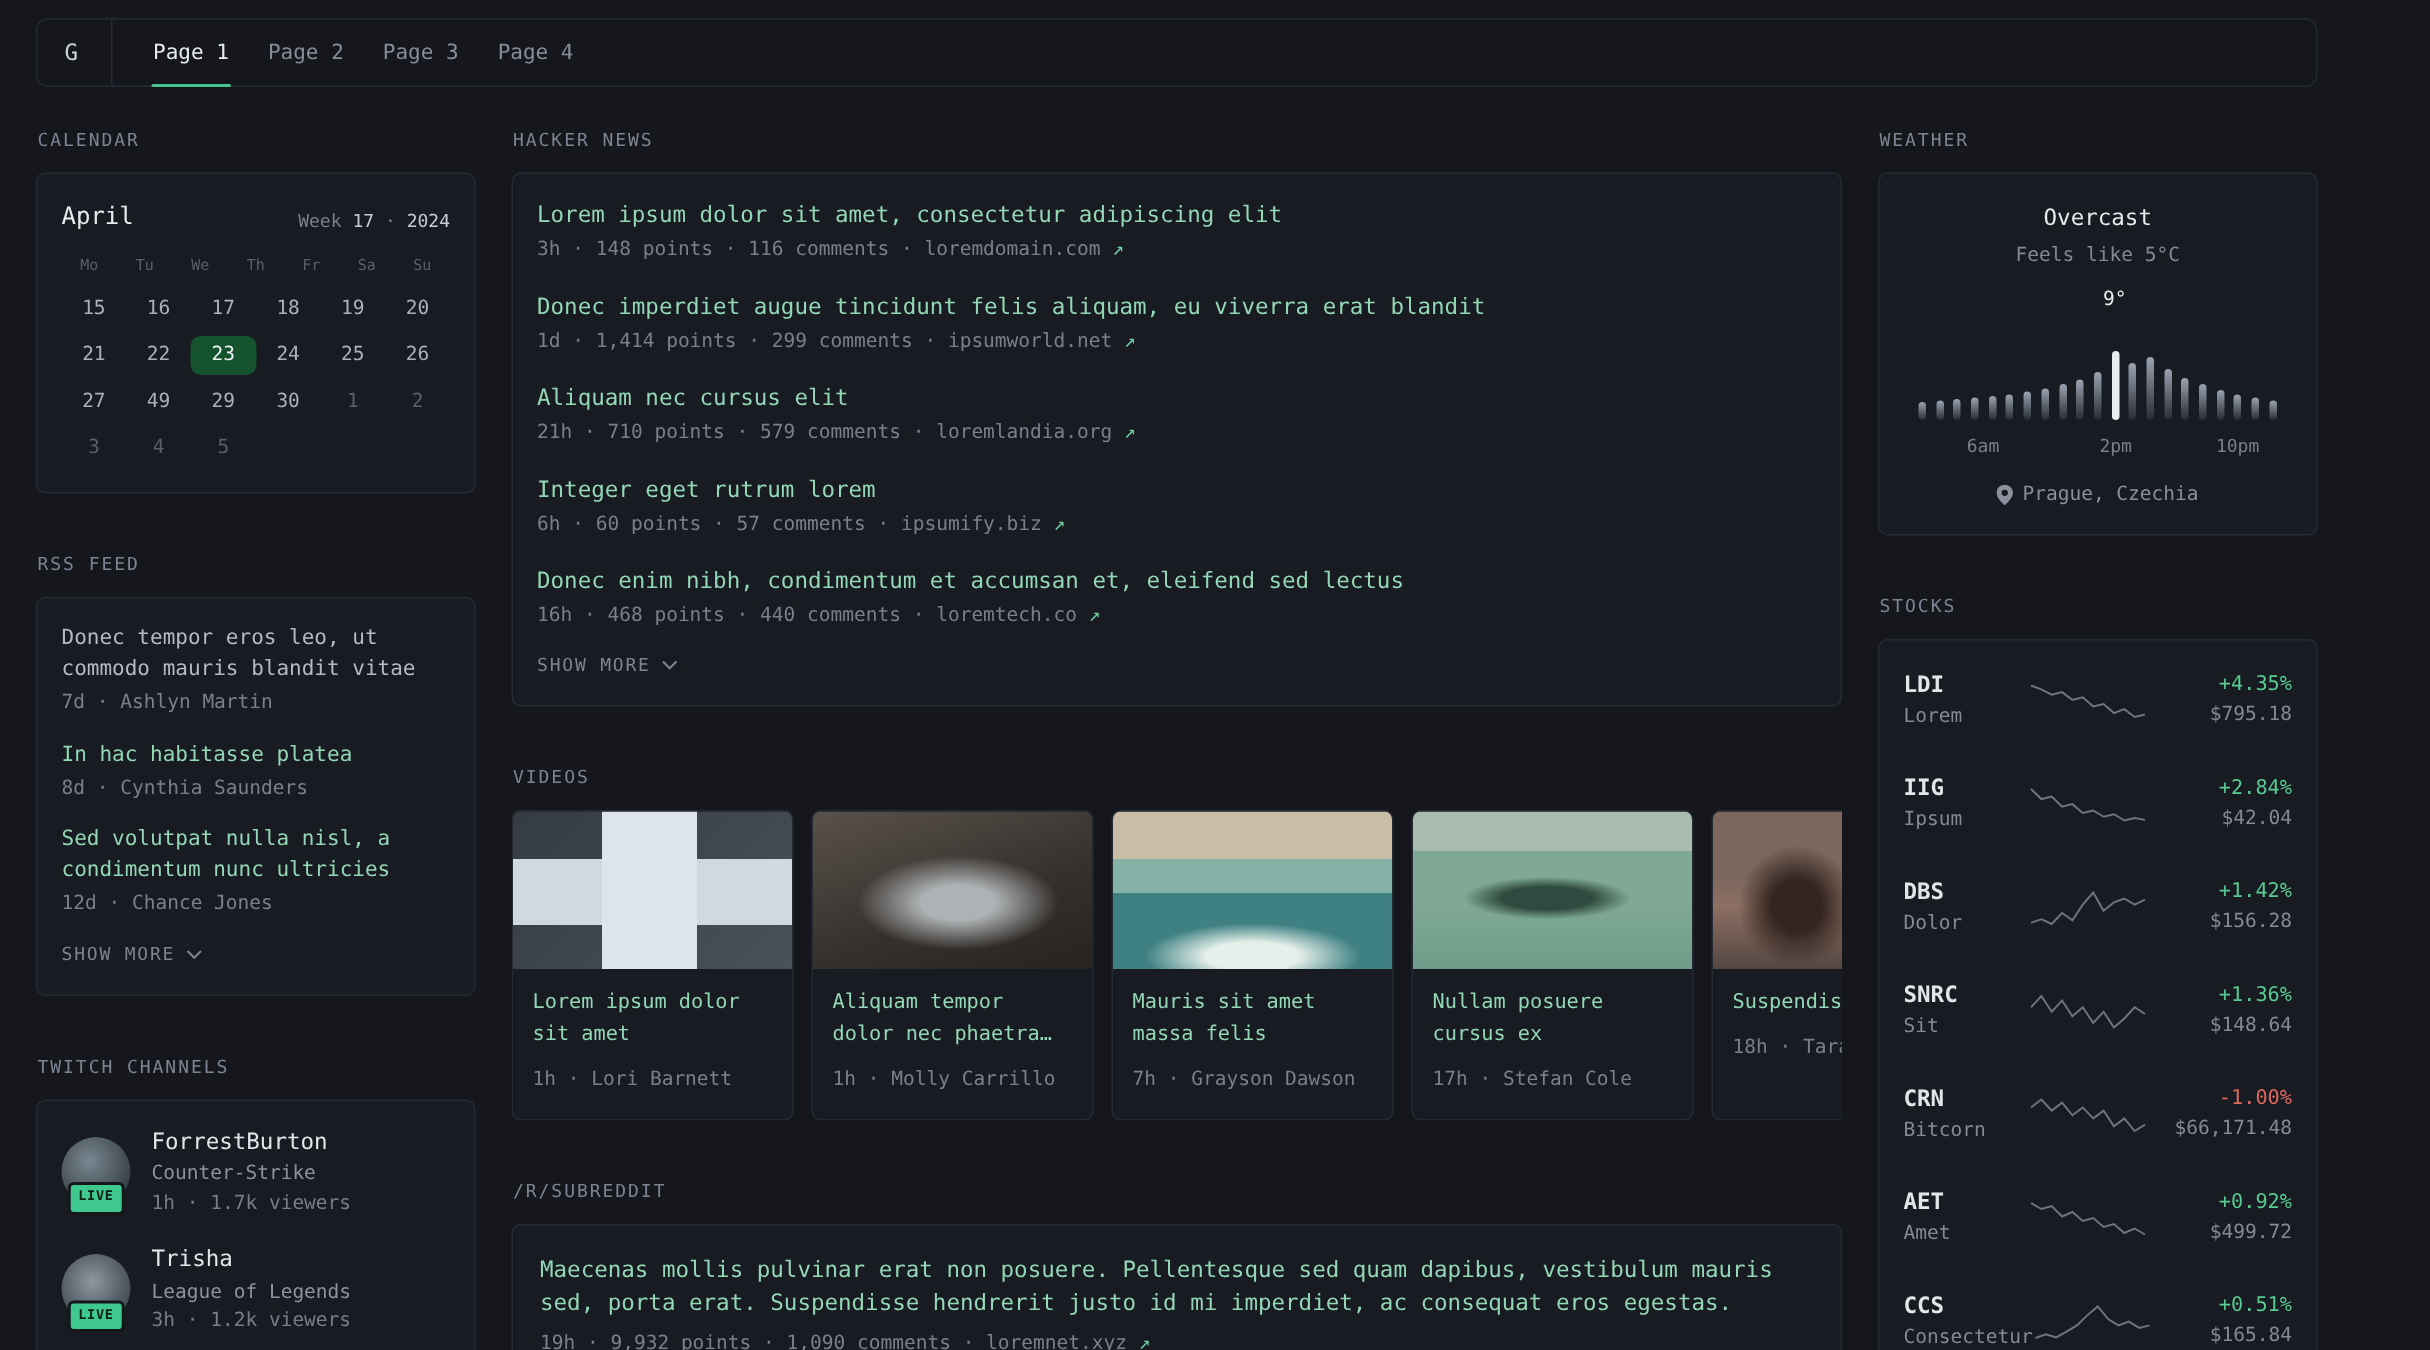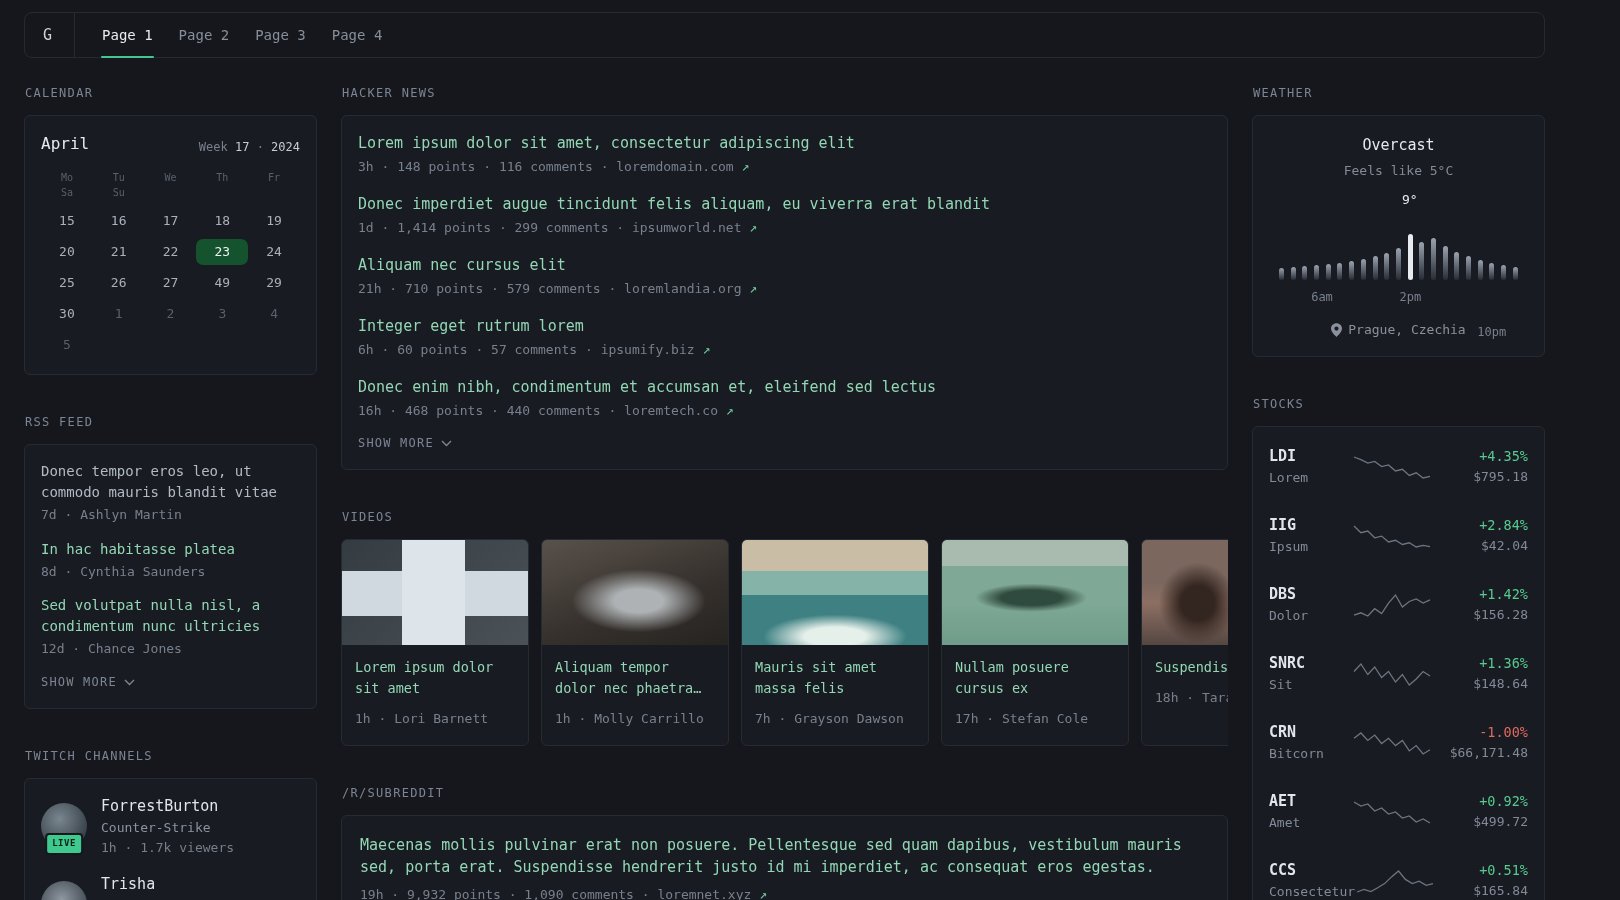--- a/index.html
+++ b/index.html
@@ -33,23 +33,23 @@
   .widget { margin-bottom:38px; }
   .widget-title { font-size:12px; letter-spacing:1.3px; color:#7c8593;
     font-weight:normal; margin:0 0 13px 1px; }
   .card { border:1px solid #252b35; border-radius:6px; background:#181b22; padding:16px; }
 
   
   .cal-head { display:flex; justify-content:space-between; align-items:flex-end; }
   .cal-month { font-size:16px; color:#e6e9ee; }
   .cal-meta { font-size:12px; color:#78808d; }
   .cal-meta .lit { color:#c6ccd4; }
-  .cal-dow { display:grid; grid-template-columns:repeat(5,1fr); margin-top:14px;
+  .cal-dow { display:grid; grid-template-columns:repeat(7,1fr); margin-top:14px;
     font-size:10px; color:#58606b; text-align:center; }
-  .cal-grid { display:grid; grid-template-columns:repeat(5,1fr); row-gap:5px; margin-top:8px;
+  .cal-grid { display:grid; grid-template-columns:repeat(6,1fr); row-gap:5px; margin-top:8px;
     font-size:13px; text-align:center; }
   .cal-day { height:26px; line-height:26px; color:#aab1bb; border-radius:7px; }
   .cal-day.dim { color:#58606b; }
   .cal-day.selected { background:#14532d; color:#eef1f4; }
 
   
   .feed-item + .feed-item { margin-top:14px; }
   .hn-item + .hn-item { margin-top:17px; }
   .item-title { display:block; color:#93d7b4; font-size:14px; line-height:1.5;
     text-decoration:none; cursor:pointer; }
@@ -369,21 +369,21 @@
               <div class="wbar" style="height: 24px;"></div>
               <div class="wbar" style="height: 20px;"></div>
               <div class="wbar" style="height: 17px;"></div>
               <div class="wbar" style="height: 15px;"></div>
               <div class="wbar" style="height: 13px;"></div>
               <span class="weather-temp-label" style="left: 54.7619%;">9°</span>
             </div>
           <div class="weather-times" id="weather-times">
               <span style="left: 18%;">6am</span>
               <span style="left: 55%;">2pm</span>
-              <span style="left: 89%; margin-top: 35px;">10pm</span>
+              <span style="left: 89%;">10pm</span>
             </div>
           <div class="weather-loc">
             <svg width="11" height="14" viewBox="0 0 12 15">
                 <path d="M6 0C2.7 0 0 2.6 0 5.9 0 10.2 6 15 6 15s6-4.8 6-9.1C12 2.6 9.3 0 6 0zm0 8.2a2.3 2.3 0 1 1 0-4.6 2.3 2.3 0 0 1 0 4.6z" fill="#8a919d"></path>
               </svg>
             <span>Prague, Czechia</span>
           </div>
         </div>
       </section>
 

